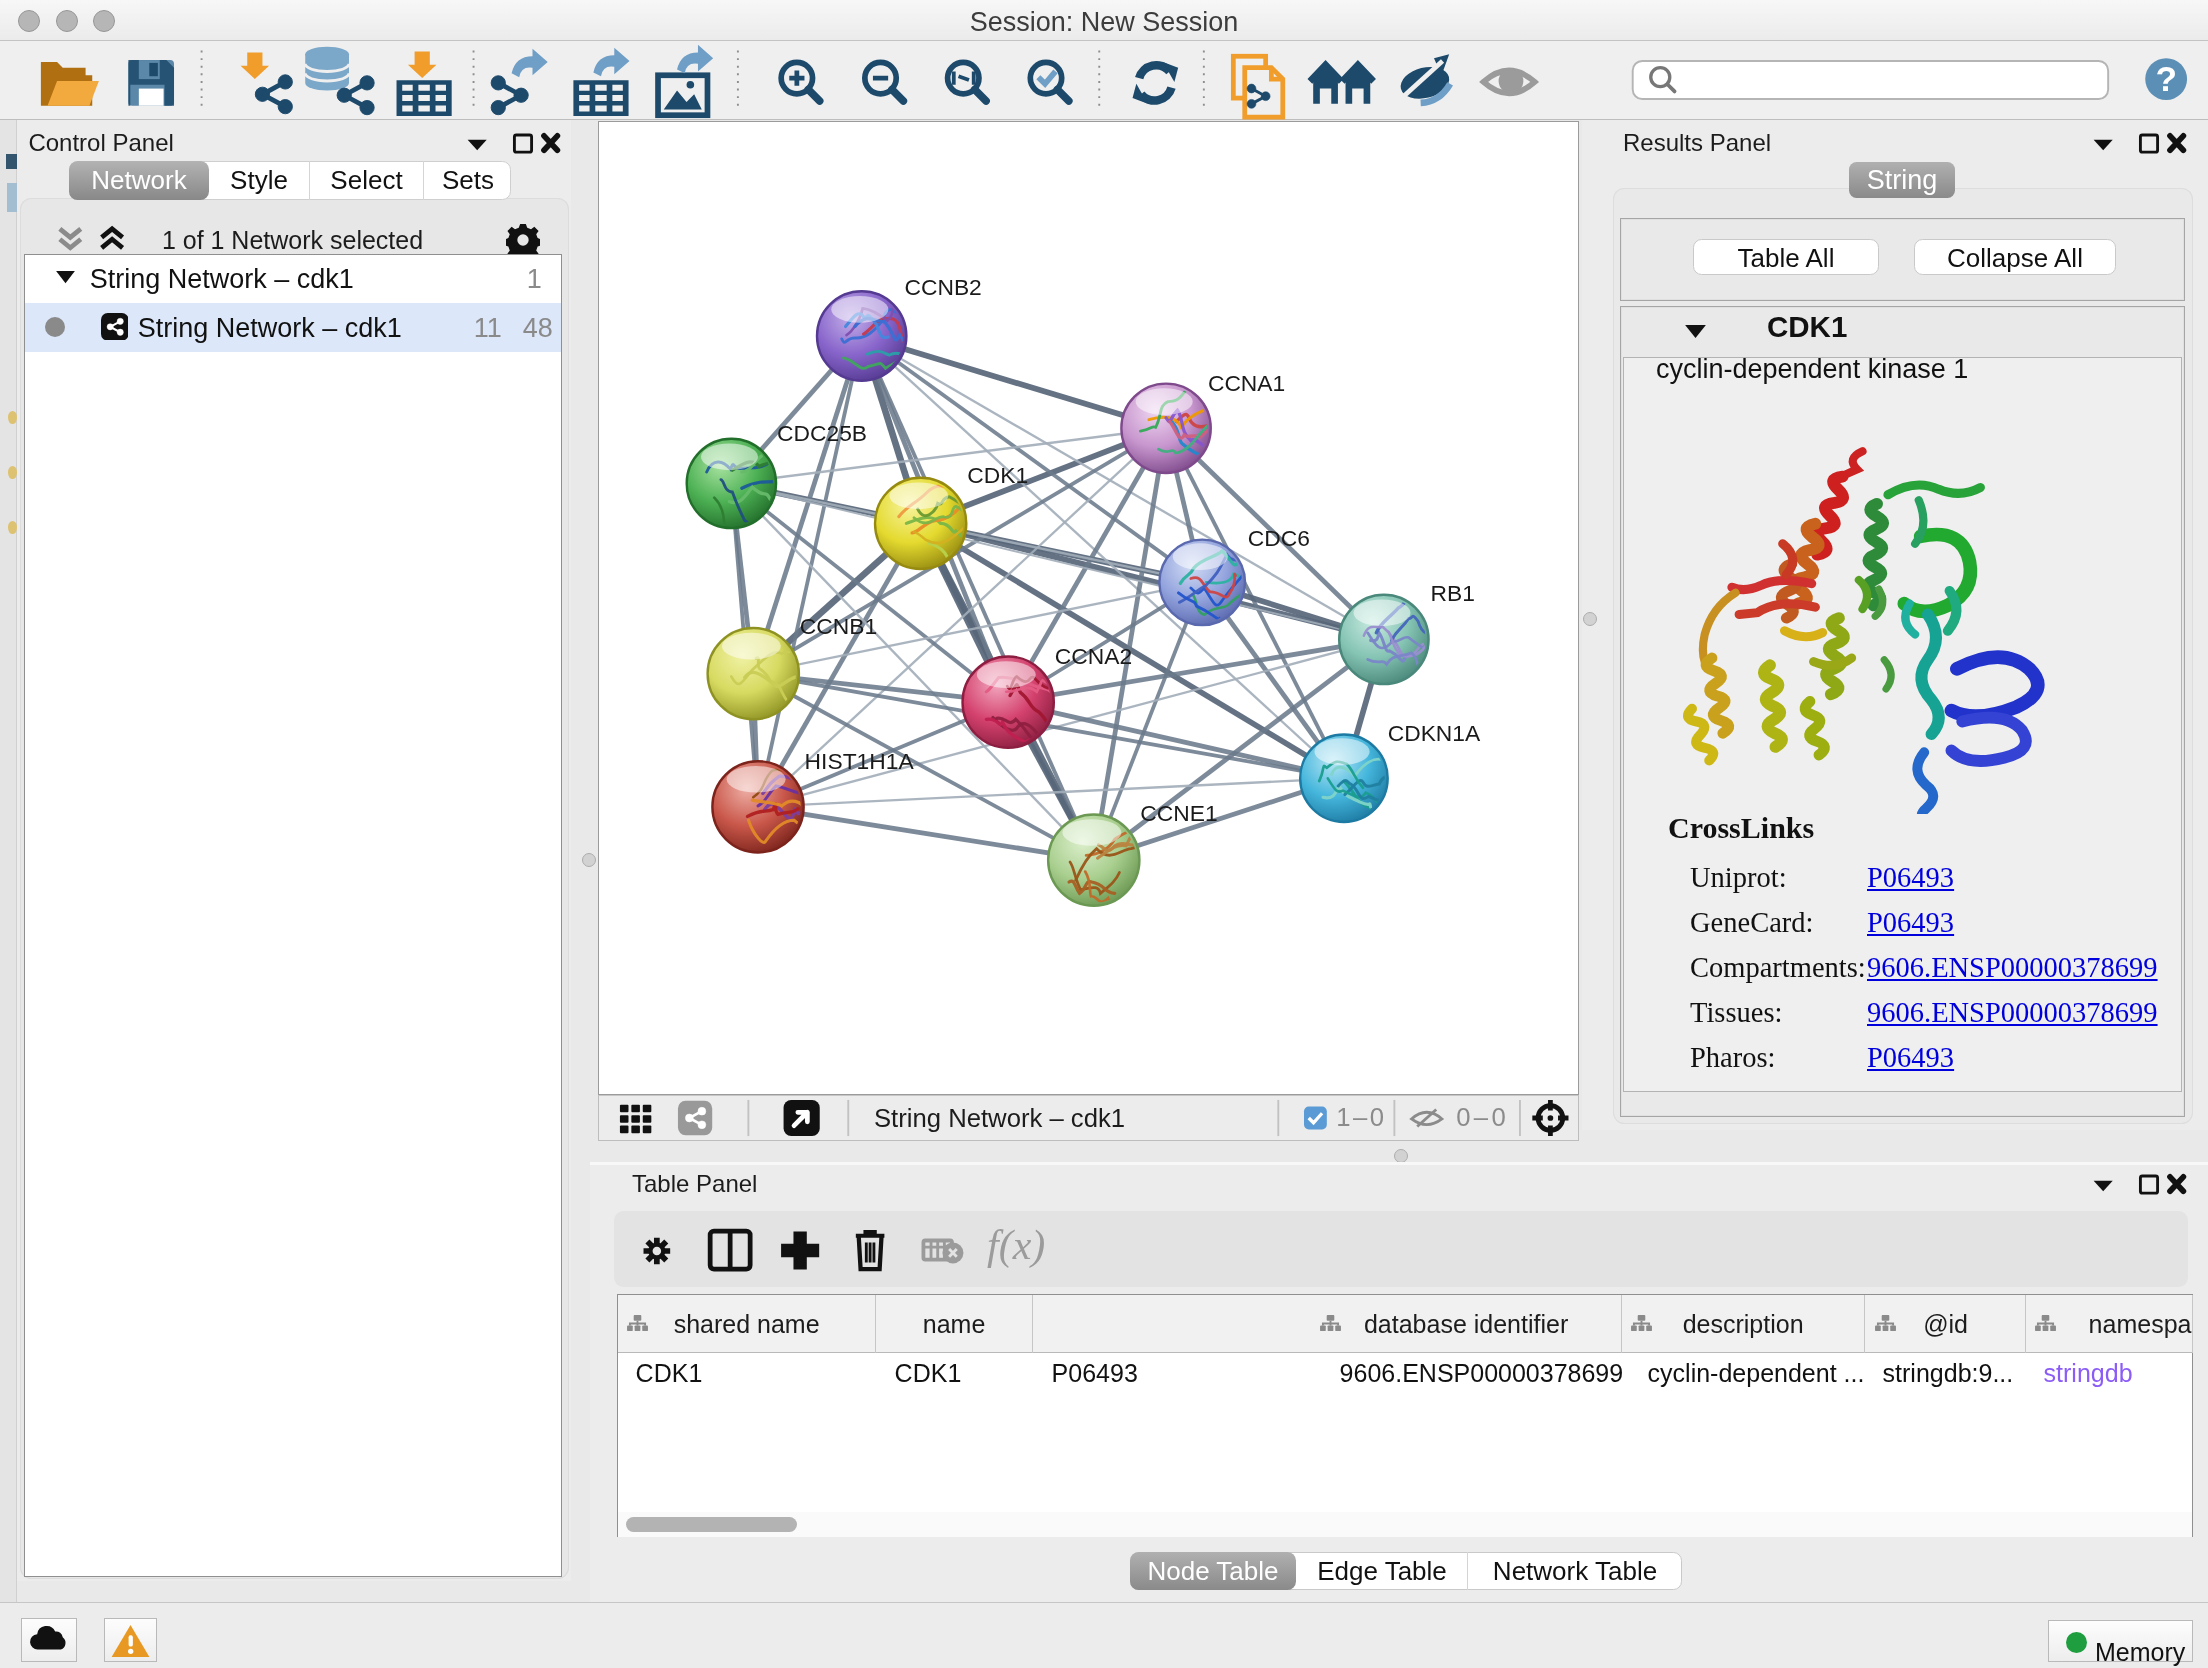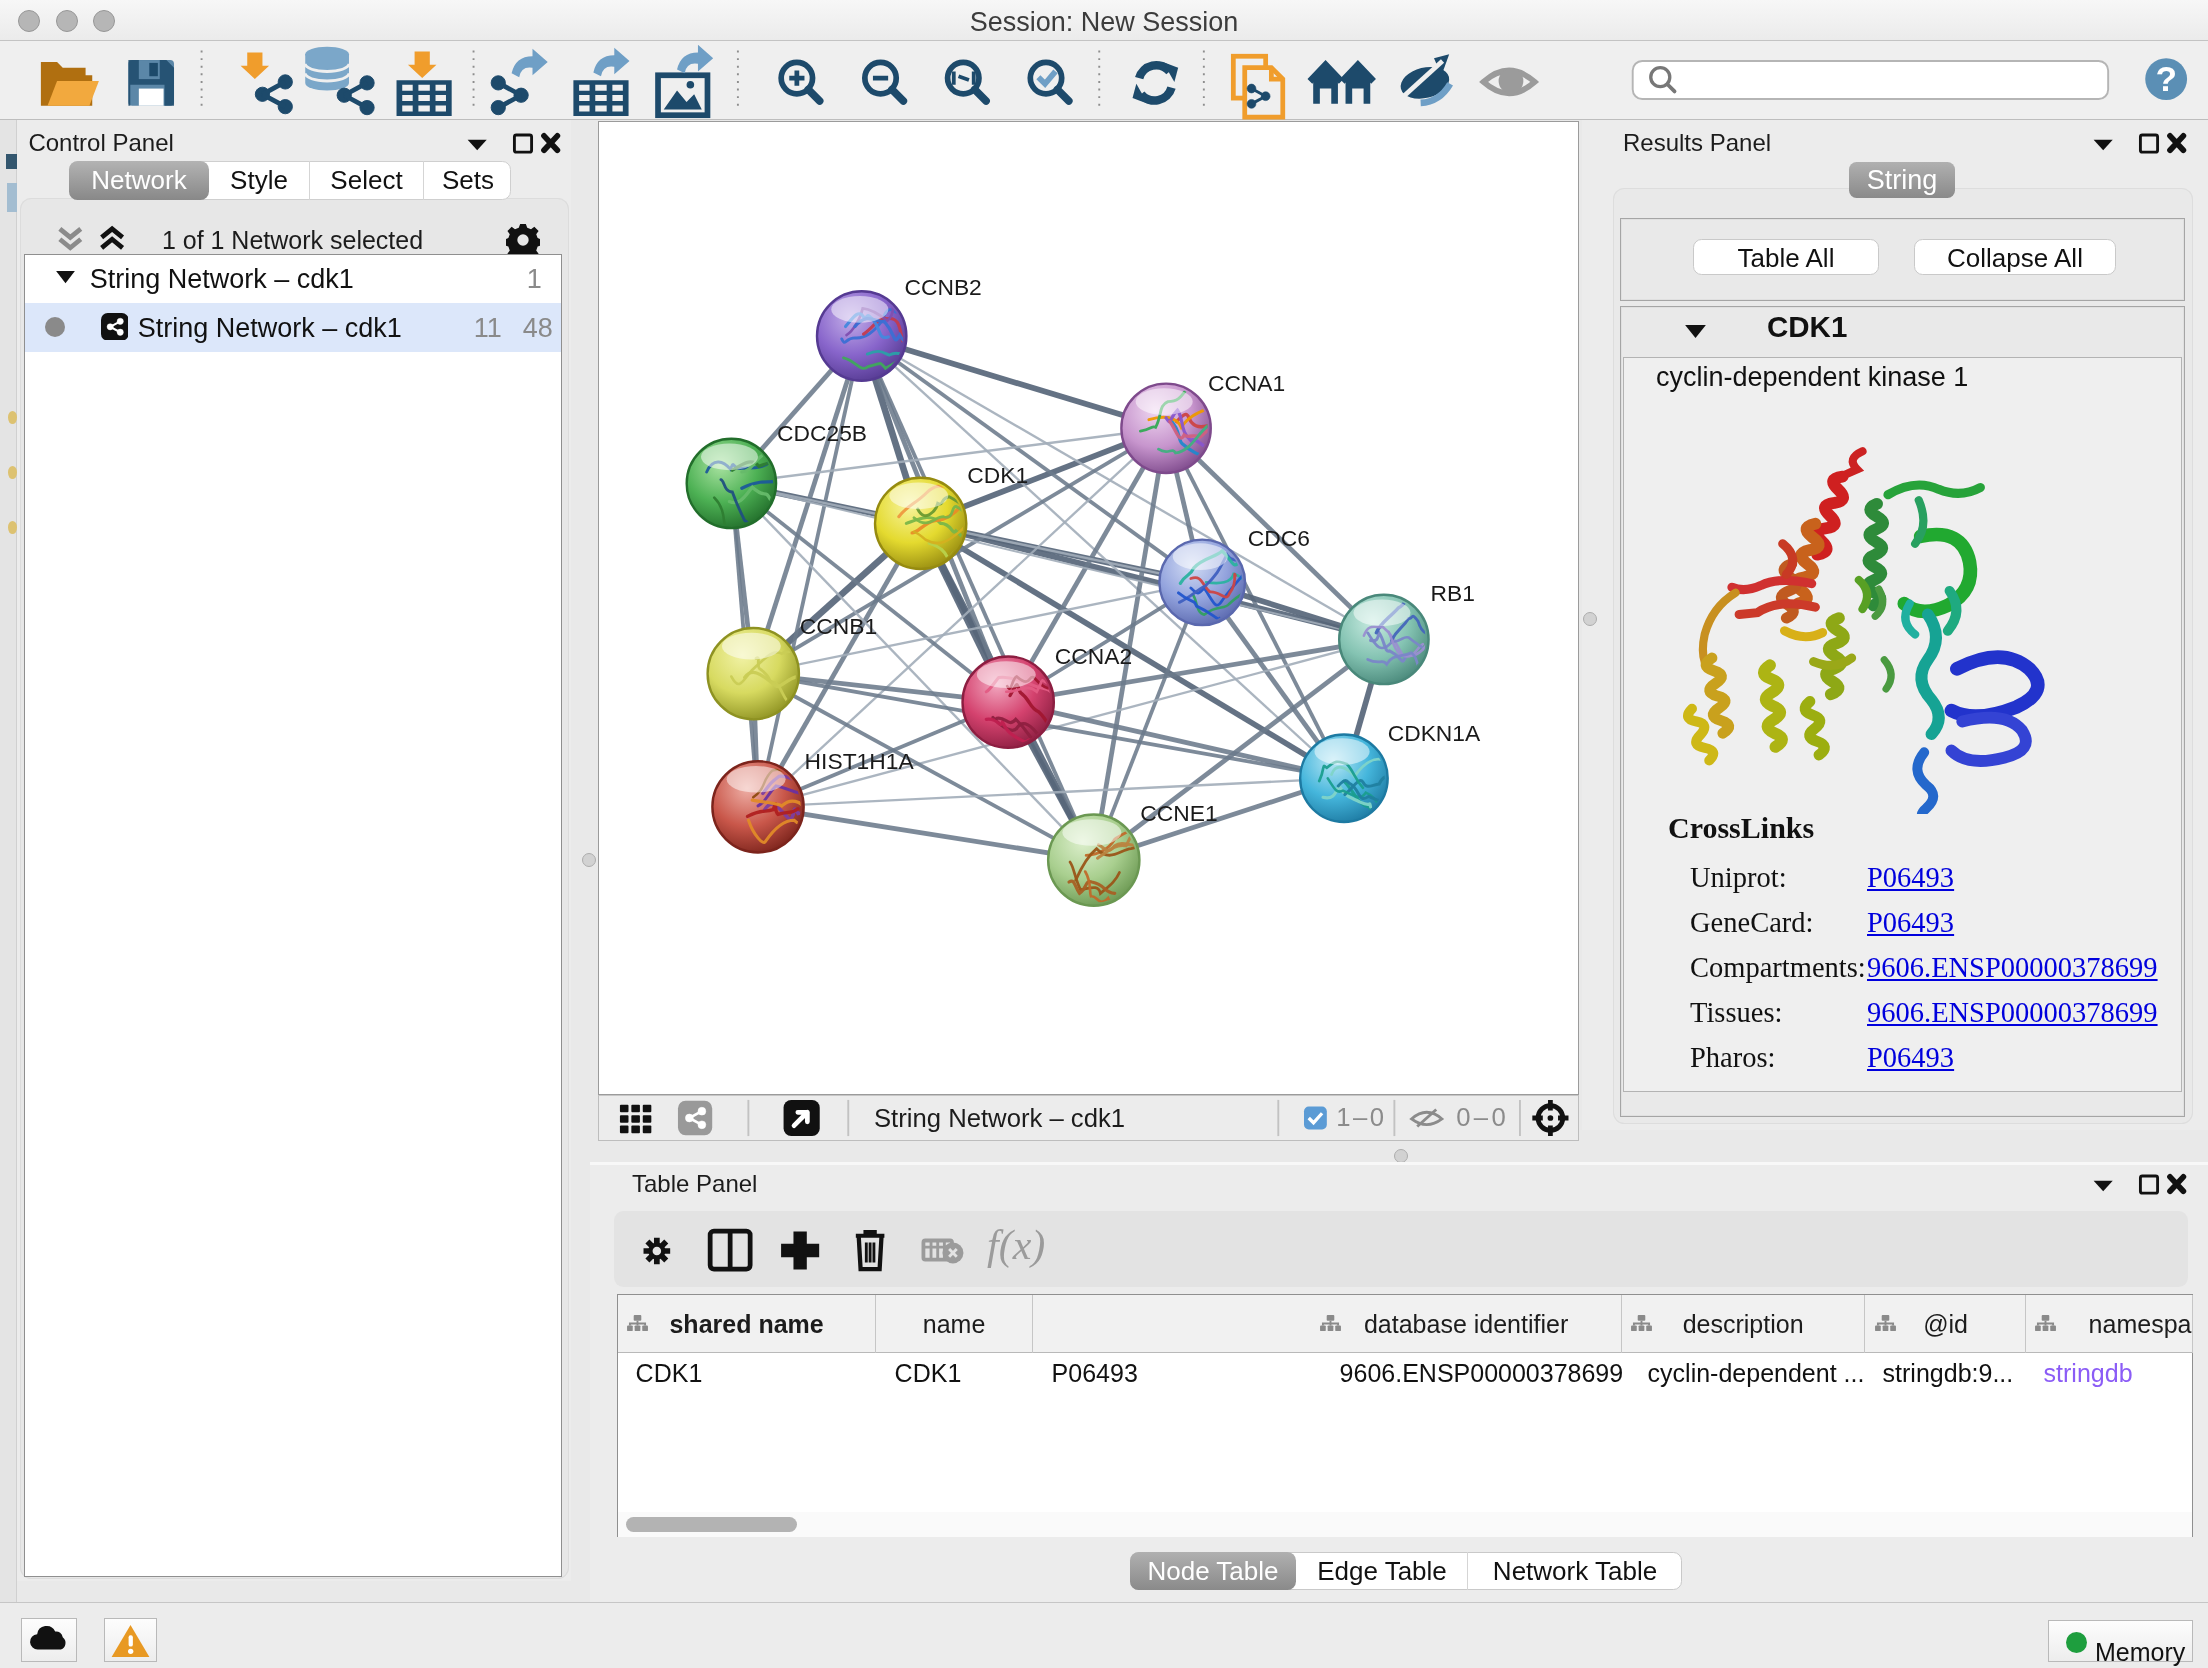--- a/index.html
+++ b/index.html
@@ -601,21 +601,21 @@
   <div class="abs" style="left:111px;top:119px;width:186px;height:36px;background:#ffffff;border:1px solid #c9c9c9;border-radius:8.6px;font-size:26px;color:#111;text-align:center;line-height:36px;">Table All</div>
   <div class="abs" style="left:332px;top:119px;width:202px;height:36px;background:#ffffff;border:1px solid #c9c9c9;border-radius:8.6px;font-size:26px;color:#111;text-align:center;line-height:36px;">Collapse All</div>
 
   <div class="abs" style="left:38px;top:186px;width:565px;height:811px;border:1.9px solid #a5a5a5;box-shadow:0 0 0 1px #e0e0e0 inset;"></div>
   <svg class="abs" style="left:101px;top:203px;" width="25" height="17" viewBox="0 0 26 18">
       <path d="M2 2 L24 2 L13 16 Z" fill="#111"></path>
     </svg>
   <div class="abs" style="left:185px;top:190px;font-size:29.5px;font-weight:bold;color:#111;">CDK1</div>
 
   <div class="abs" style="left:41px;top:237px;width:559px;height:735px;background:#efefef;border:1px solid #b3b3b3;"></div>
-  <div class="abs" style="left:74px;top:242px;font-size:27px;color:#111;">cyclin-dependent kinase 1</div>
+  <div class="abs" style="left:74px;top:234px;font-size:27px;color:#111;">cyclin-dependent kinase 1</div>
 
   <svg class="abs" style="left:57px;top:304px;" width="418" height="390" viewBox="-10 -14 460 430" fill="none" stroke-linecap="round">
     <path d="M236 16 q-18 8 -6 20 l-18 8" stroke="#cc2222" stroke-width="9"></path>
     <path d="M214 44 Q196 46 209 58 Q222 70 205 73 Q187 75 200 87 Q213 99 195 101 Q178 103 191 115 Q204 127 186 130" stroke="#cf2020" stroke-width="13"></path>
     <path d="M184 96 Q166 100 181 111 Q196 122 178 125 Q160 129 175 140 Q190 151 172 155 Q153 158 168 169 Q183 180 165 184" stroke="#c8621c" stroke-width="13"></path>
     <path d="M158 140 Q142 146 156 155 Q171 164 155 170 Q139 176 153 185 Q167 194 152 200" stroke="#c05a20" stroke-width="12"></path>
     <path d="M180 162 q-36 -8 -56 2 q-18 8 -32 2" stroke="#d03030" stroke-width="10"></path>
     <path d="M184 188 q-40 -10 -64 6 l-20 2" stroke="#cc3a2a" stroke-width="10"></path>
     <path d="M96 172 q-26 16 -34 46 q-4 18 0 30" stroke="#c89020" stroke-width="9"></path>
     <path d="M70 244 Q56 253 72 258 Q88 263 74 272 Q60 281 76 286 Q92 290 78 299 Q64 308 80 313 Q96 318 82 327" stroke="#c9a11d" stroke-width="12"></path>
@@ -687,21 +687,21 @@
       <div class="abs" style="left:0px;top:0;width:258px;height:58px;border-right:1px solid #c6c6c6;overflow:hidden;">
         <svg width="21" height="19" viewBox="0 0 22 20" style="position:absolute;left:9.5px;top:19px;">
           <g fill="#8a8a8a">
             <rect x="7" y="1" width="8" height="6" rx="1"></rect>
             <rect x="0" y="12" width="6" height="6" rx="1"></rect>
             <rect x="8" y="12" width="6" height="6" rx="1"></rect>
             <rect x="16" y="12" width="6" height="6" rx="1"></rect>
             <path d="M11 7 V10 M3 12 V10 H19 V12 M11 10 V12" stroke="#8a8a8a" stroke-width="2" fill="none"></path>
           </g>
         </svg>
-        <div style="position:absolute;left:0;top:15px;width:258px;text-align:center;font-size:25px;color:#1c1c1c;font-weight:bold;">shared name</div>
+        <div style="position:absolute;left:0;top:15px;width:258px;text-align:center;font-size:25px;color:#1c1c1c;">shared name</div>
       </div>
       <div class="abs" style="left:258px;top:0;width:157px;height:58px;border-right:1px solid #c6c6c6;overflow:hidden;">
         <div style="position:absolute;left:0;top:15px;width:157px;text-align:center;font-size:25px;color:#1c1c1c;">name</div>
       </div>
       <div class="abs" style="left:693px;top:0;width:311px;height:58px;border-right:1px solid #c6c6c6;overflow:hidden;">
         <svg width="21" height="19" viewBox="0 0 22 20" style="position:absolute;left:9.5px;top:19px;">
           <g fill="#8a8a8a">
             <rect x="7" y="1" width="8" height="6" rx="1"></rect>
             <rect x="0" y="12" width="6" height="6" rx="1"></rect>
             <rect x="8" y="12" width="6" height="6" rx="1"></rect>

